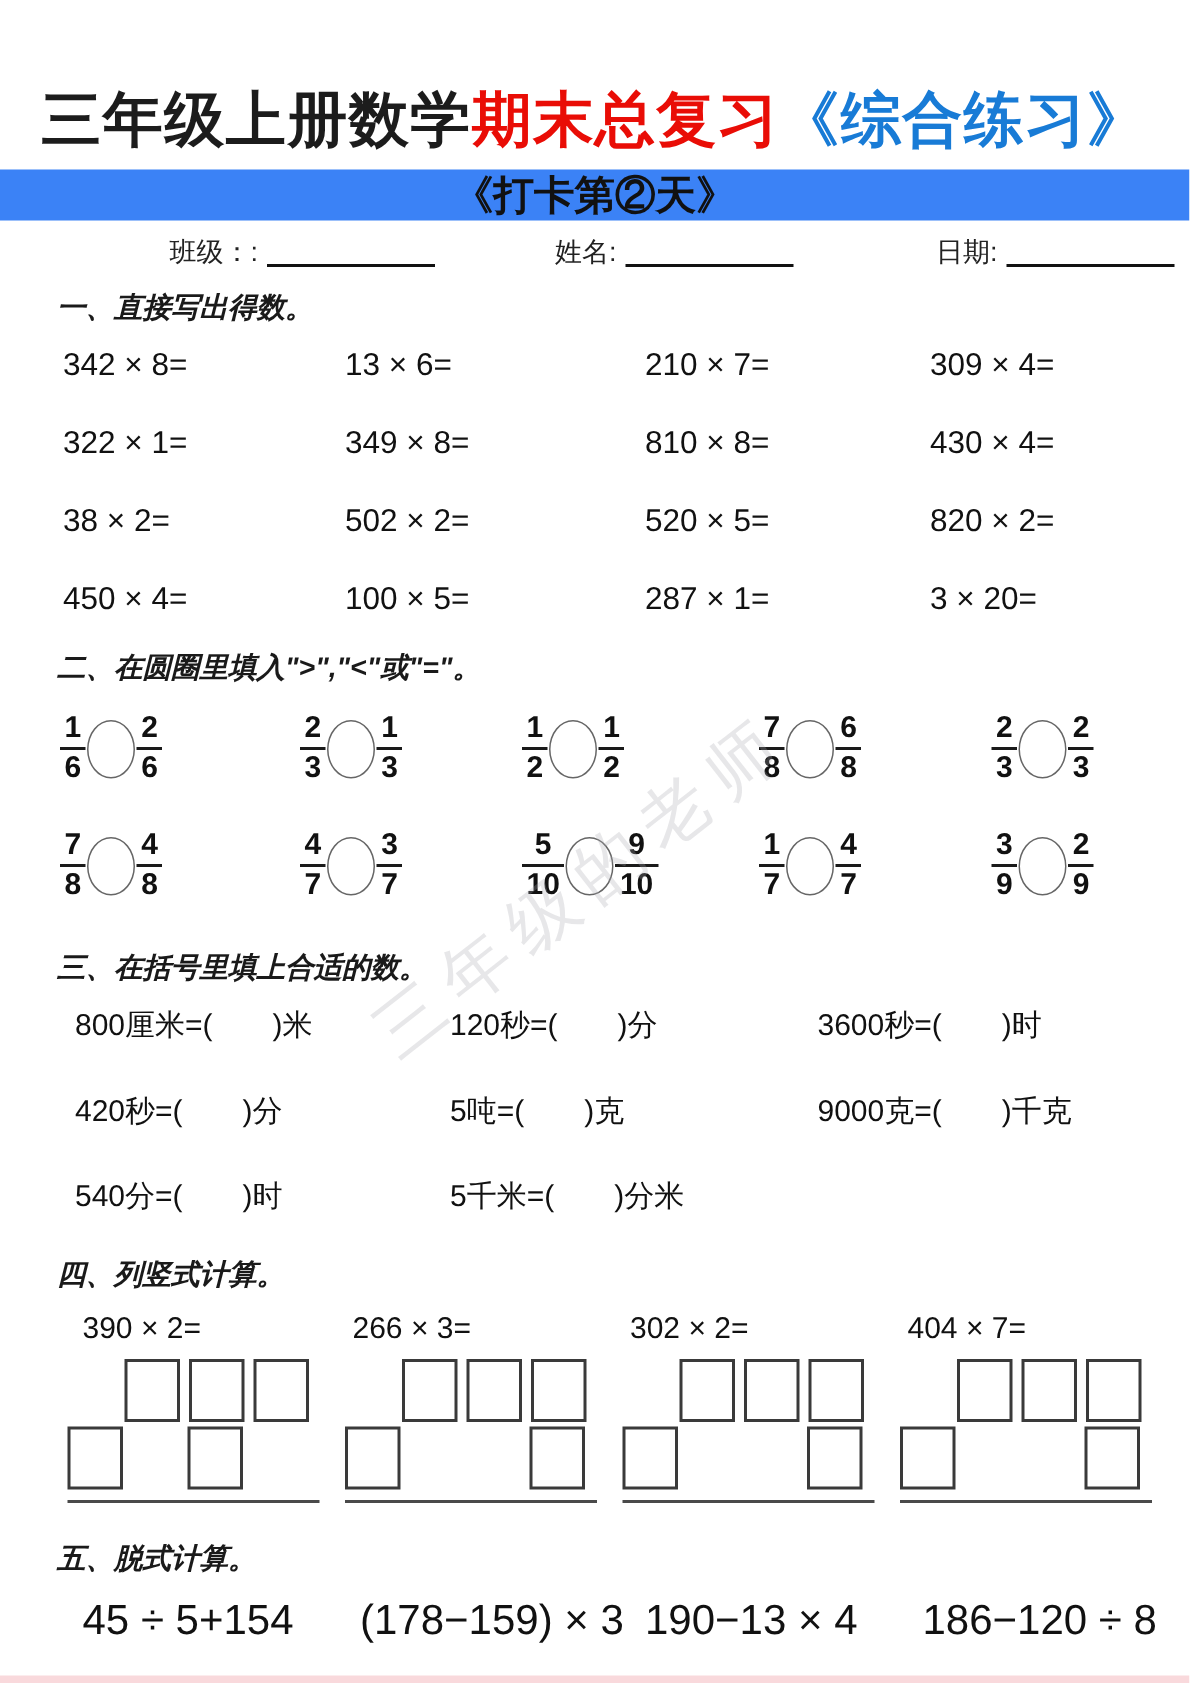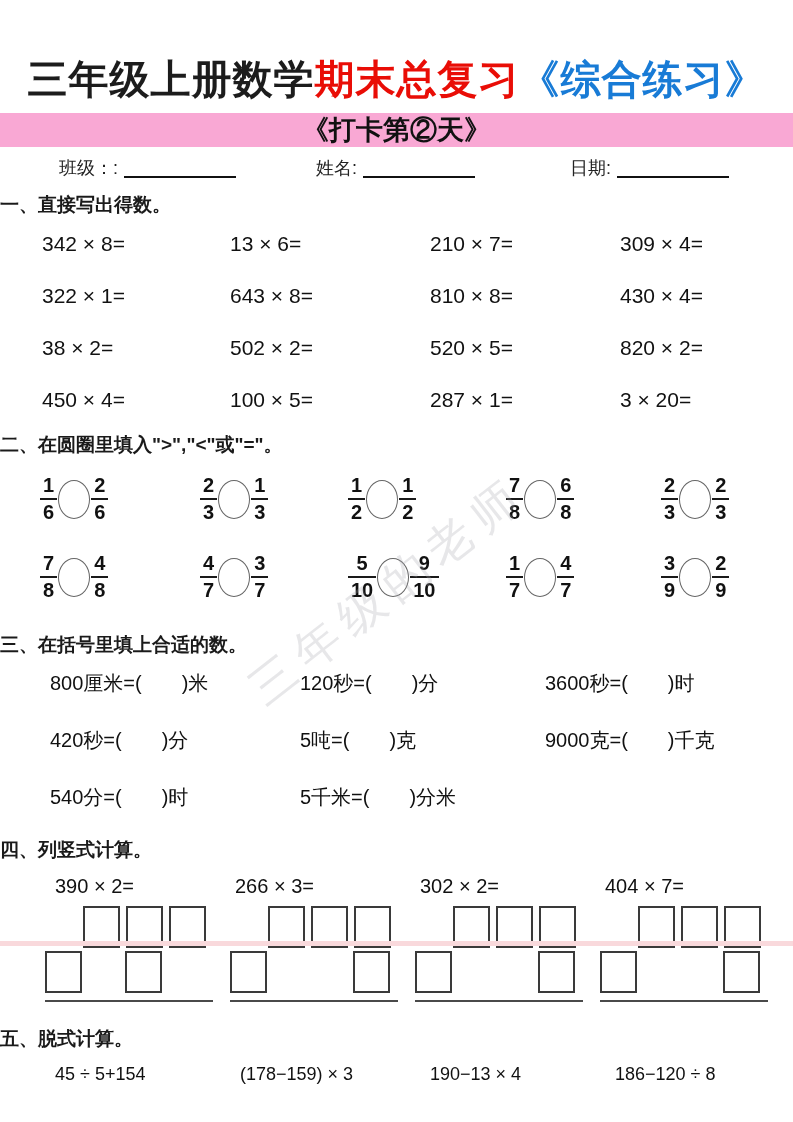--- a/index.html
+++ b/index.html
@@ -4,70 +4,72 @@
 <style>
   html,body { margin:0; padding:0; }
   body {
     width:793px; height:1122px;
     background:#ffffff;
     font-family:"Liberation Sans","DejaVu Sans",sans-serif;
     color:#1c1c1c;
     overflow:hidden;
     position:relative;
   }
-  .page { width:793px; height:946px; position:relative; }
+  .page { width:793px; height:1122px; position:relative; }
 
   
   .title-line {
     padding-top:52px;
     text-align:center;
     font-size:40px;
     font-weight:bold;
     letter-spacing:1px;
     white-space:nowrap;
   }
   .title-red  { color:#e90d06; }
   .title-blue { color:#187bd6; }
 
   .banner {
     margin-top:6px;
     width:793px; height:34px;
-    background:#f9a8d4;
+    background:#3b82f6;
     display:flex; align-items:center; justify-content:center;
   }
   .banner-text {
     font-family:"Liberation Serif","DejaVu Serif",serif;
     font-weight:bold;
     font-size:27px;
     color:#111;
   }
 
   .info-row {
     margin-top:9px;
-    padding-left:59px;
+    padding-left:113px;
     display:flex;
     align-items:flex-start;
     font-size:18px;
     color:#222;
   }
   .info-item { display:flex; align-items:flex-end; }
   .blank-line {
     display:inline-block;
     width:112px; height:1px;
     border-bottom:2px solid #111;
     margin:0 0 2px 6px;
   }
   .info-gap1 { width:80px; }
   .info-gap2 { width:95px; }
 
   
   .sec-title {
+    padding-left:38px;
     font-size:19px;
     font-weight:bold;
     color:#1a1a1a;
+    font-style:italic;
   }
 
   
   .s1-grid {
     margin-top:14px;
     padding-left:42px;
     display:grid;
     grid-template-columns:188px 200px 190px auto;
     row-gap:28px;
     font-size:21px;
@@ -141,21 +143,21 @@
     width:168px;
     border-top:2.6px solid #4a4a4a;
   }
 
   
   .s5-exprs {
     margin-top:12px;
     padding-left:55px;
     display:grid;
     grid-template-columns:185px 190px 185px auto;
-    font-size:18px;
+    font-size:28px;
     color:#111;
   }
   .s5-eq {
     margin-top:30px;
     padding-left:55px;
     display:grid;
     grid-template-columns:185px 190px 185px auto;
     font-size:20px;
     font-weight:bold;
     color:#222;
@@ -215,21 +217,21 @@
     </span>
   </div>
 
   <div class="sec-title" style="margin-top:12px;">一、直接写出得数。</div>
   <div class="s1-grid">
     <span>342 × 8=</span>
     <span>13 × 6=</span>
     <span>210 × 7=</span>
     <span>309 × 4=</span>
     <span>322 × 1=</span>
-    <span>643 × 8=</span>
+    <span>349 × 8=</span>
     <span>810 × 8=</span>
     <span>430 × 4=</span>
     <span>38 × 2=</span>
     <span>502 × 2=</span>
     <span>520 × 5=</span>
     <span>820 × 2=</span>
     <span>450 × 4=</span>
     <span>100 × 5=</span>
     <span>287 × 1=</span>
     <span>3 × 20=</span>

